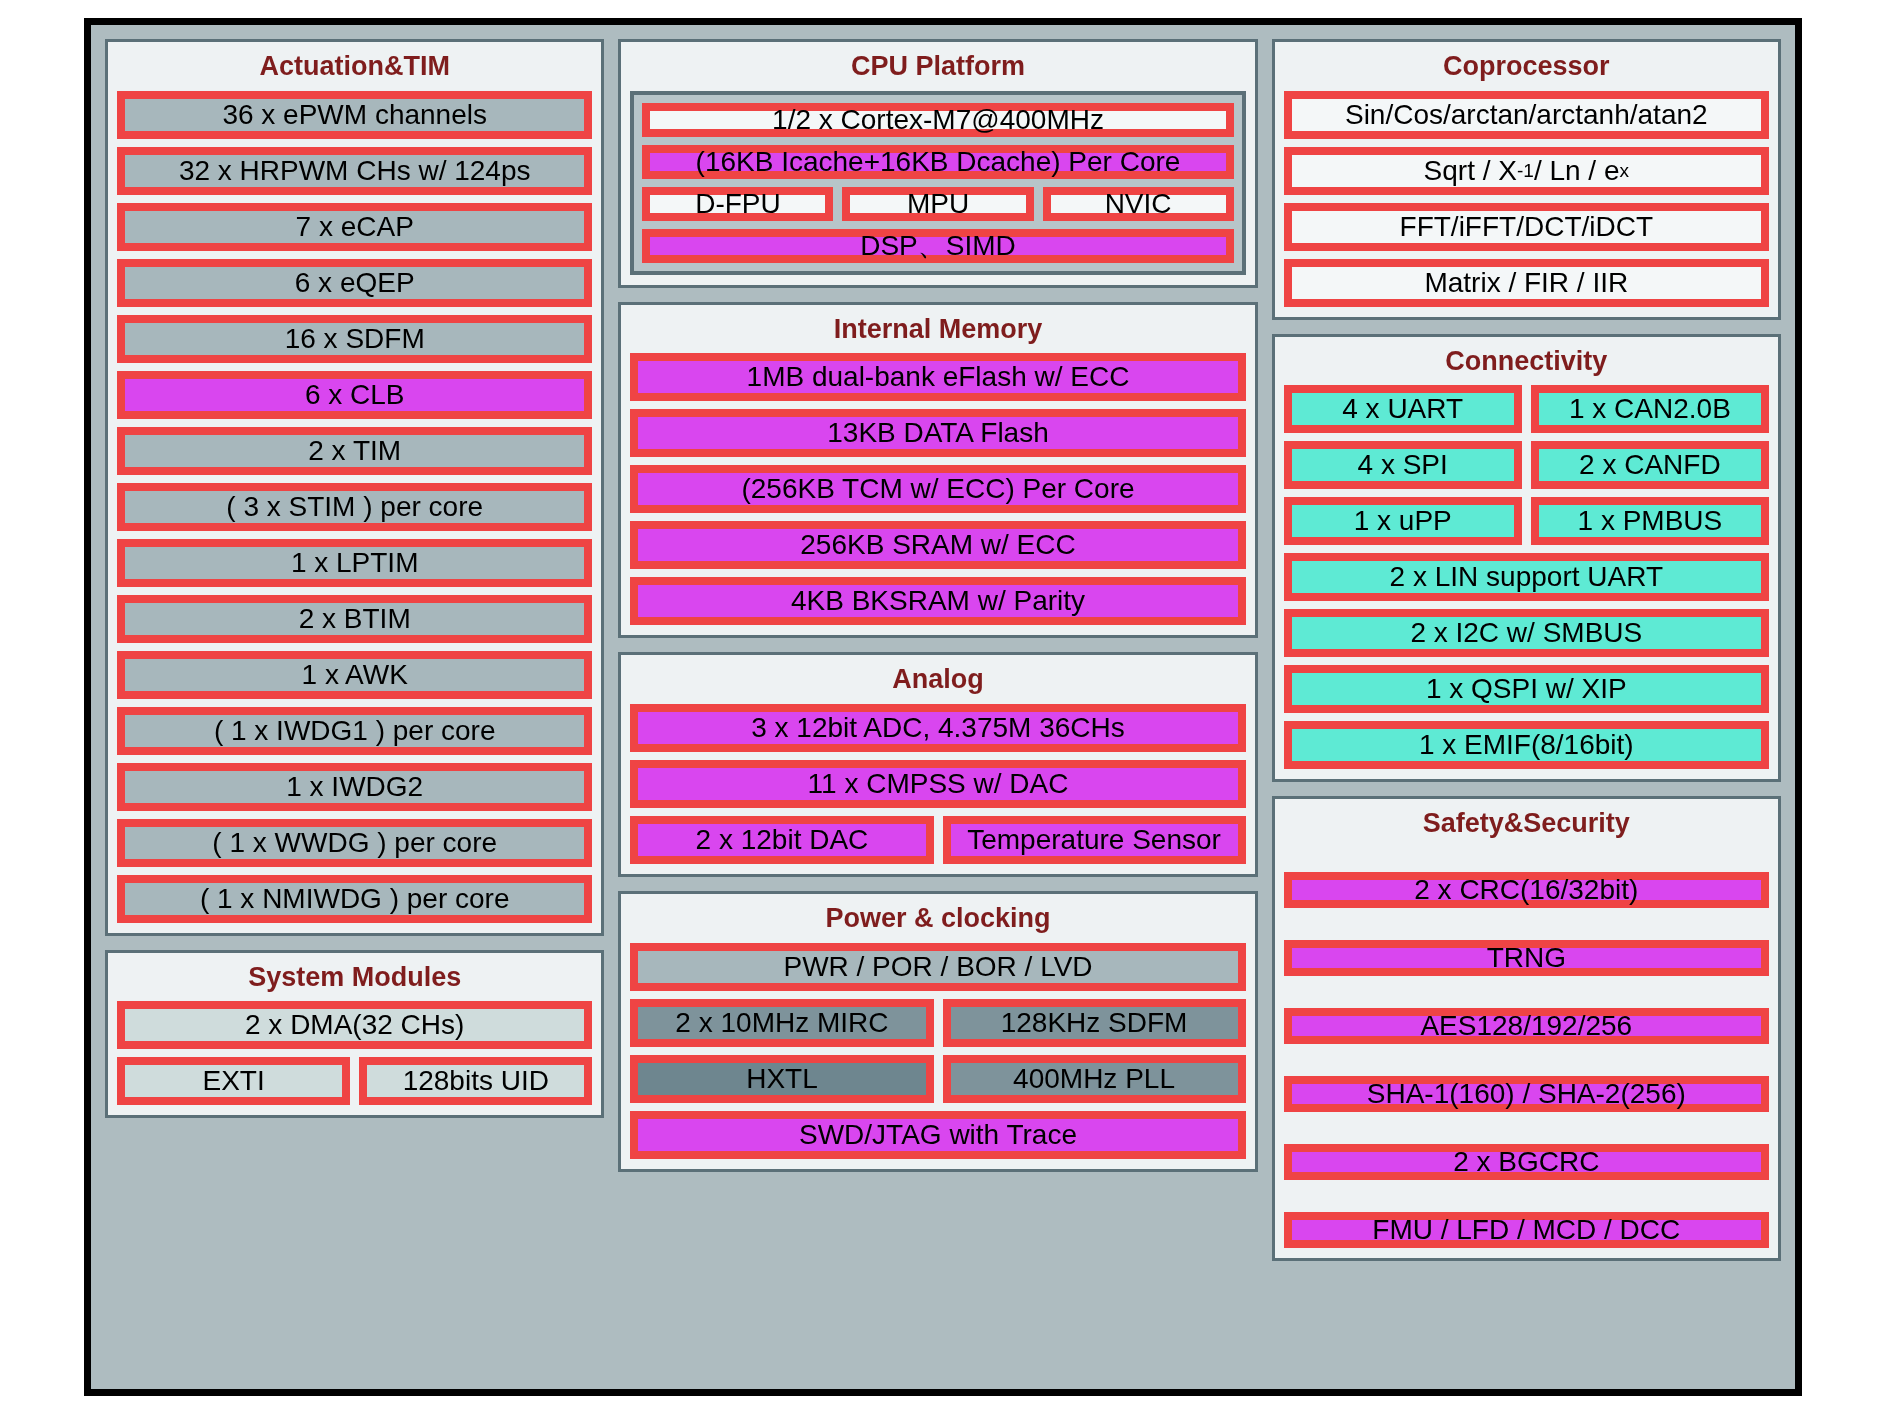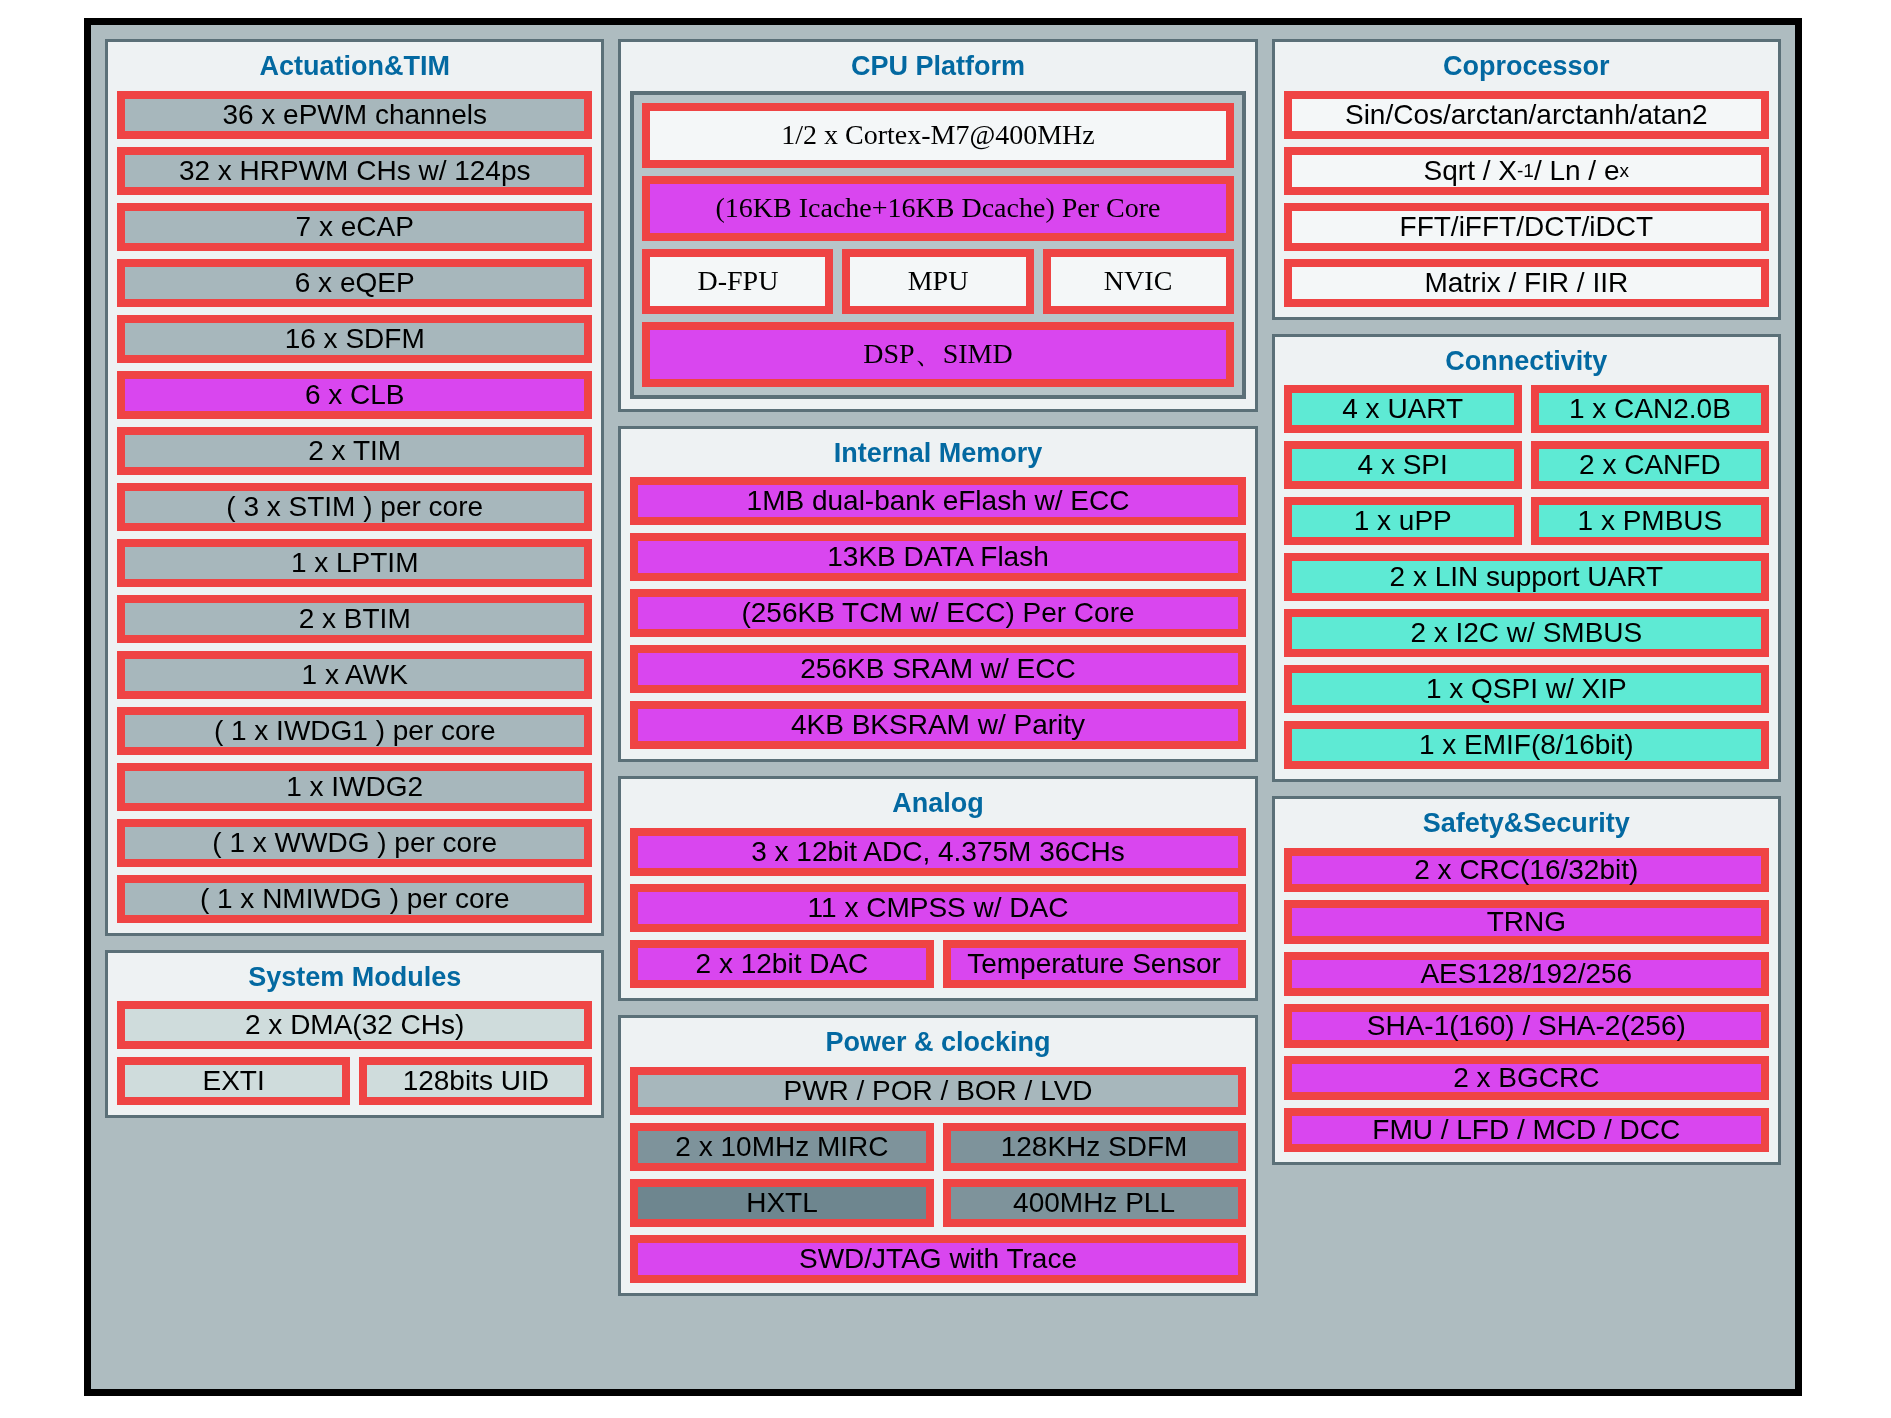--- a/index.html
+++ b/index.html
@@ -52,21 +52,21 @@
     border: 3px solid #5b7078;
     box-sizing: border-box;
     padding: 8px 9px 10px 9px;
     display: flex;
     flex-direction: column;
   }
   .group-title {
     text-align: center;
     font-size: 27px;
     font-weight: bold;
-    color: #0369a1;
+    color: #7f1d1d;
     margin: 2px 0 9px 0;
     line-height: 1.1;
   }
 
   
   .cell {
     border: 8px solid #ef4444;
     box-sizing: border-box;
     text-align: center;
     font-size: 28px;
@@ -109,31 +109,31 @@
 
   
   #cpu-nest {
     border: 4px solid #5b7078;
     background: #b7c5c9;
     padding: 8px;
     display: flex;
     flex-direction: column;
     gap: 8px;
   }
-  #cpu-nest .cell { height: 65px; font-family: Liberation Serif, serif; }
+  #cpu-nest .cell { height: 34px; }
 
   
   #group-memory .cell { height: 48px; }
   #group-analog .cell { height: 48px; }
   #group-power .cell  { height: 48px; }
 
   
   #group-coproc .cell { height: 48px; }
   #group-conn .cell   { height: 48px; }
-  #group-safety .cell { height: 44px; }
+  #group-safety .cell { height: 36px; margin-top: 24px; }
 
   sup { font-size: 0.68em; vertical-align: super; }
 </style>
 </head>
 <body>
 
 <div id="chip-frame">
   <div id="chip-inner">
 
     <div class="column" id="col-left">

